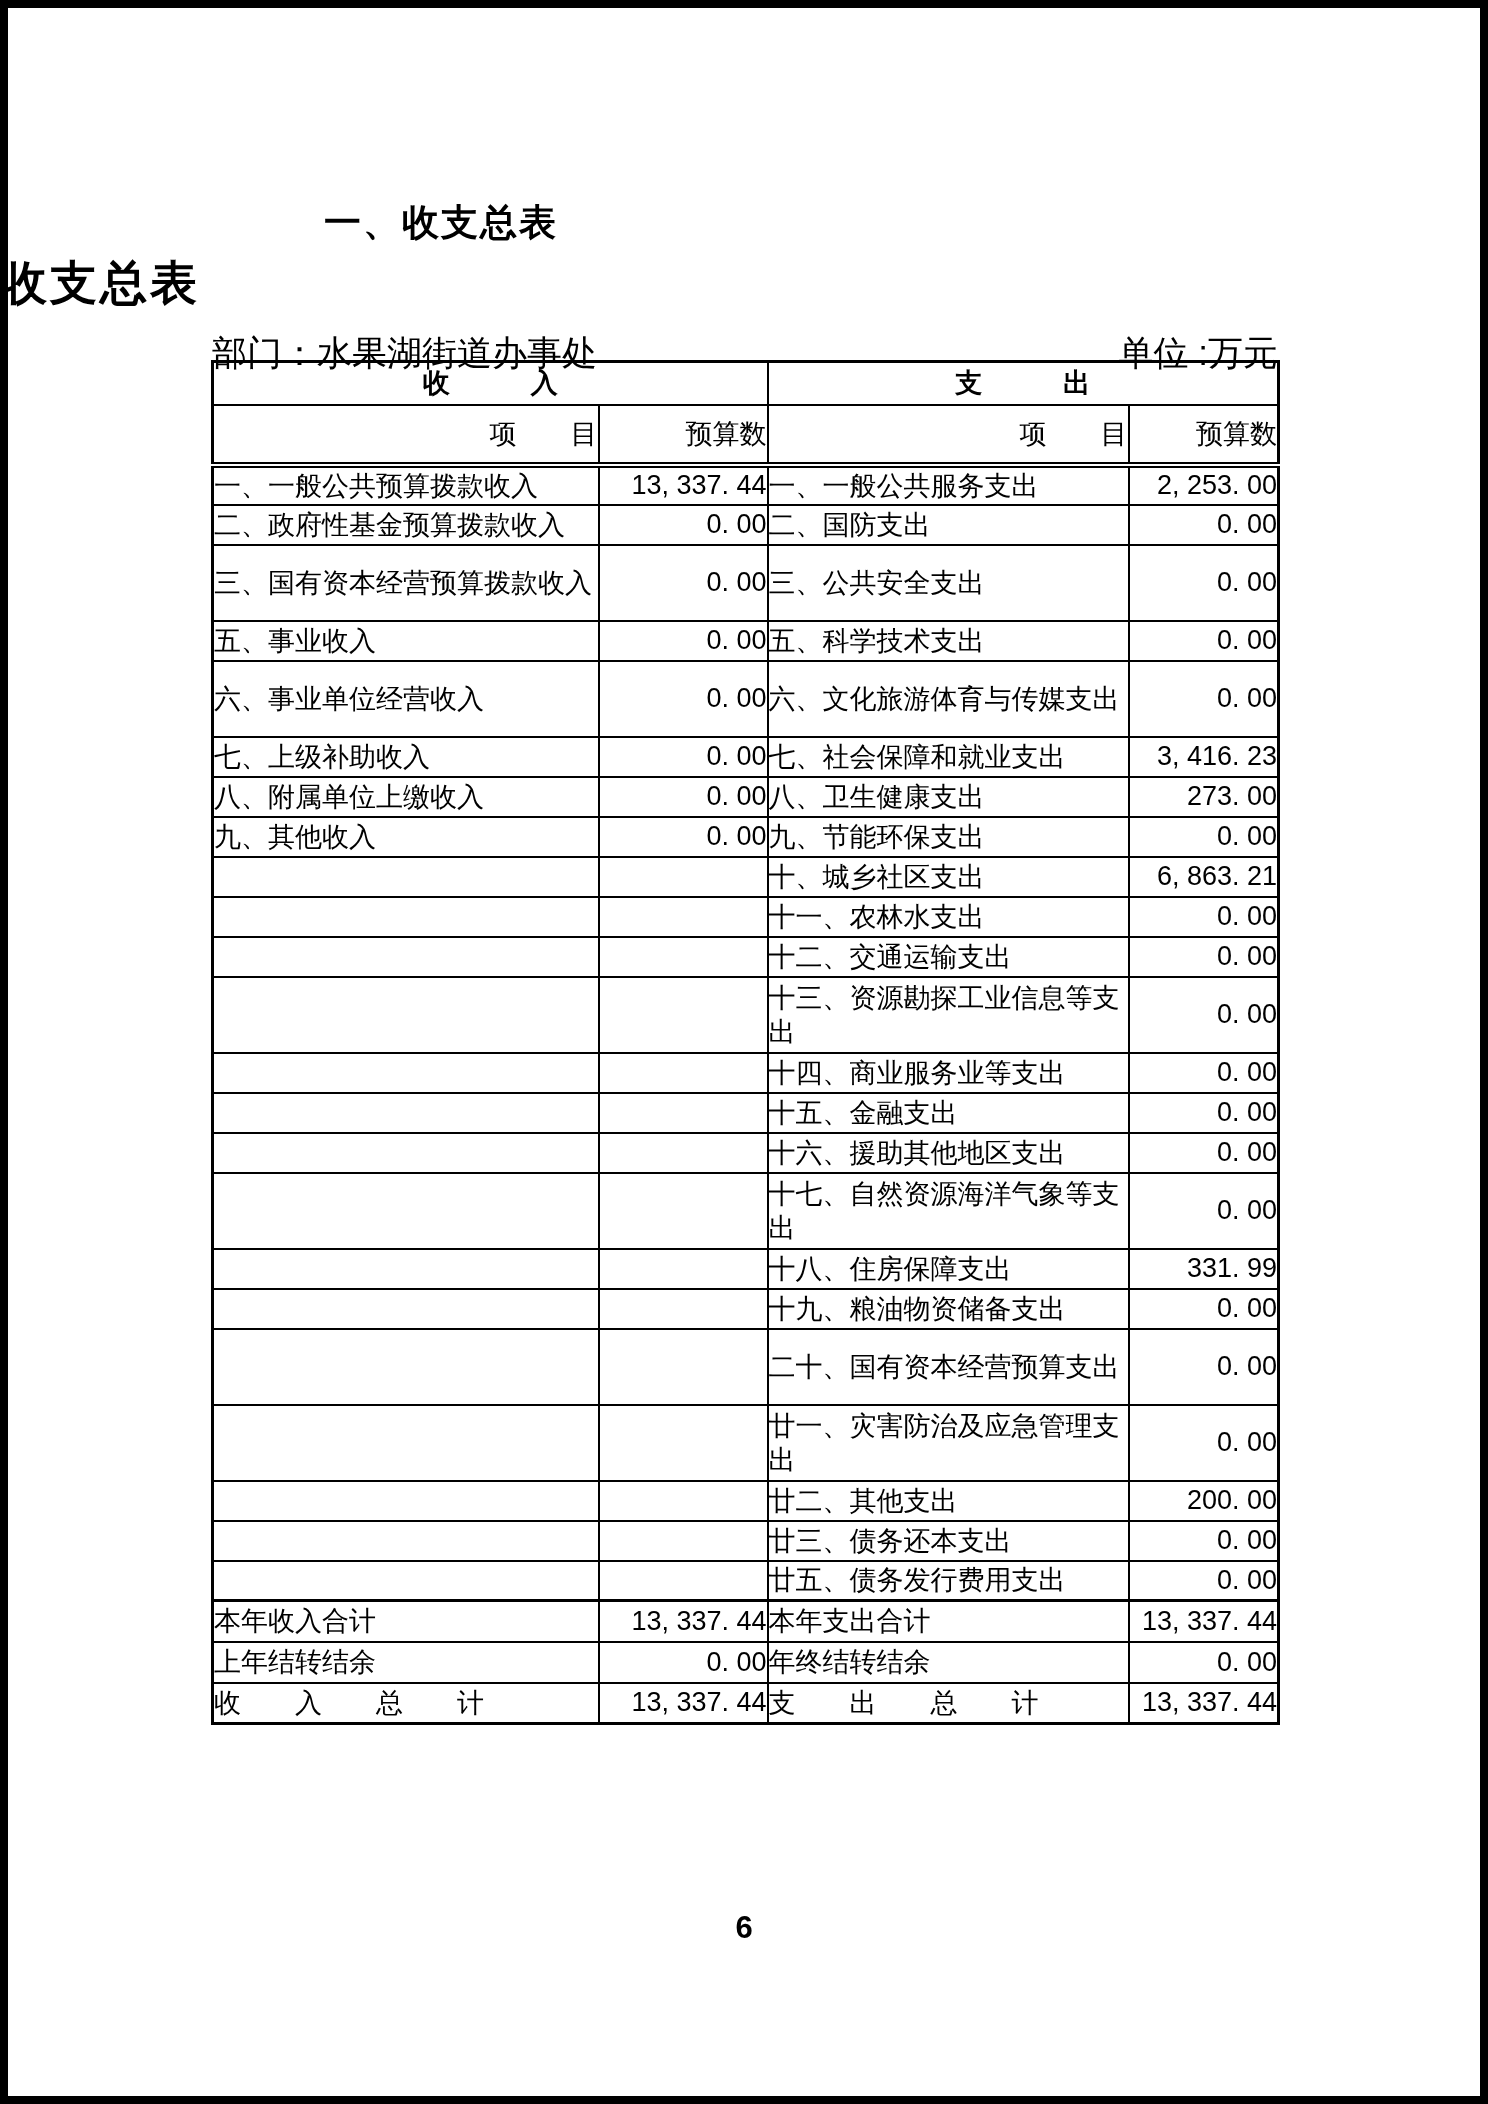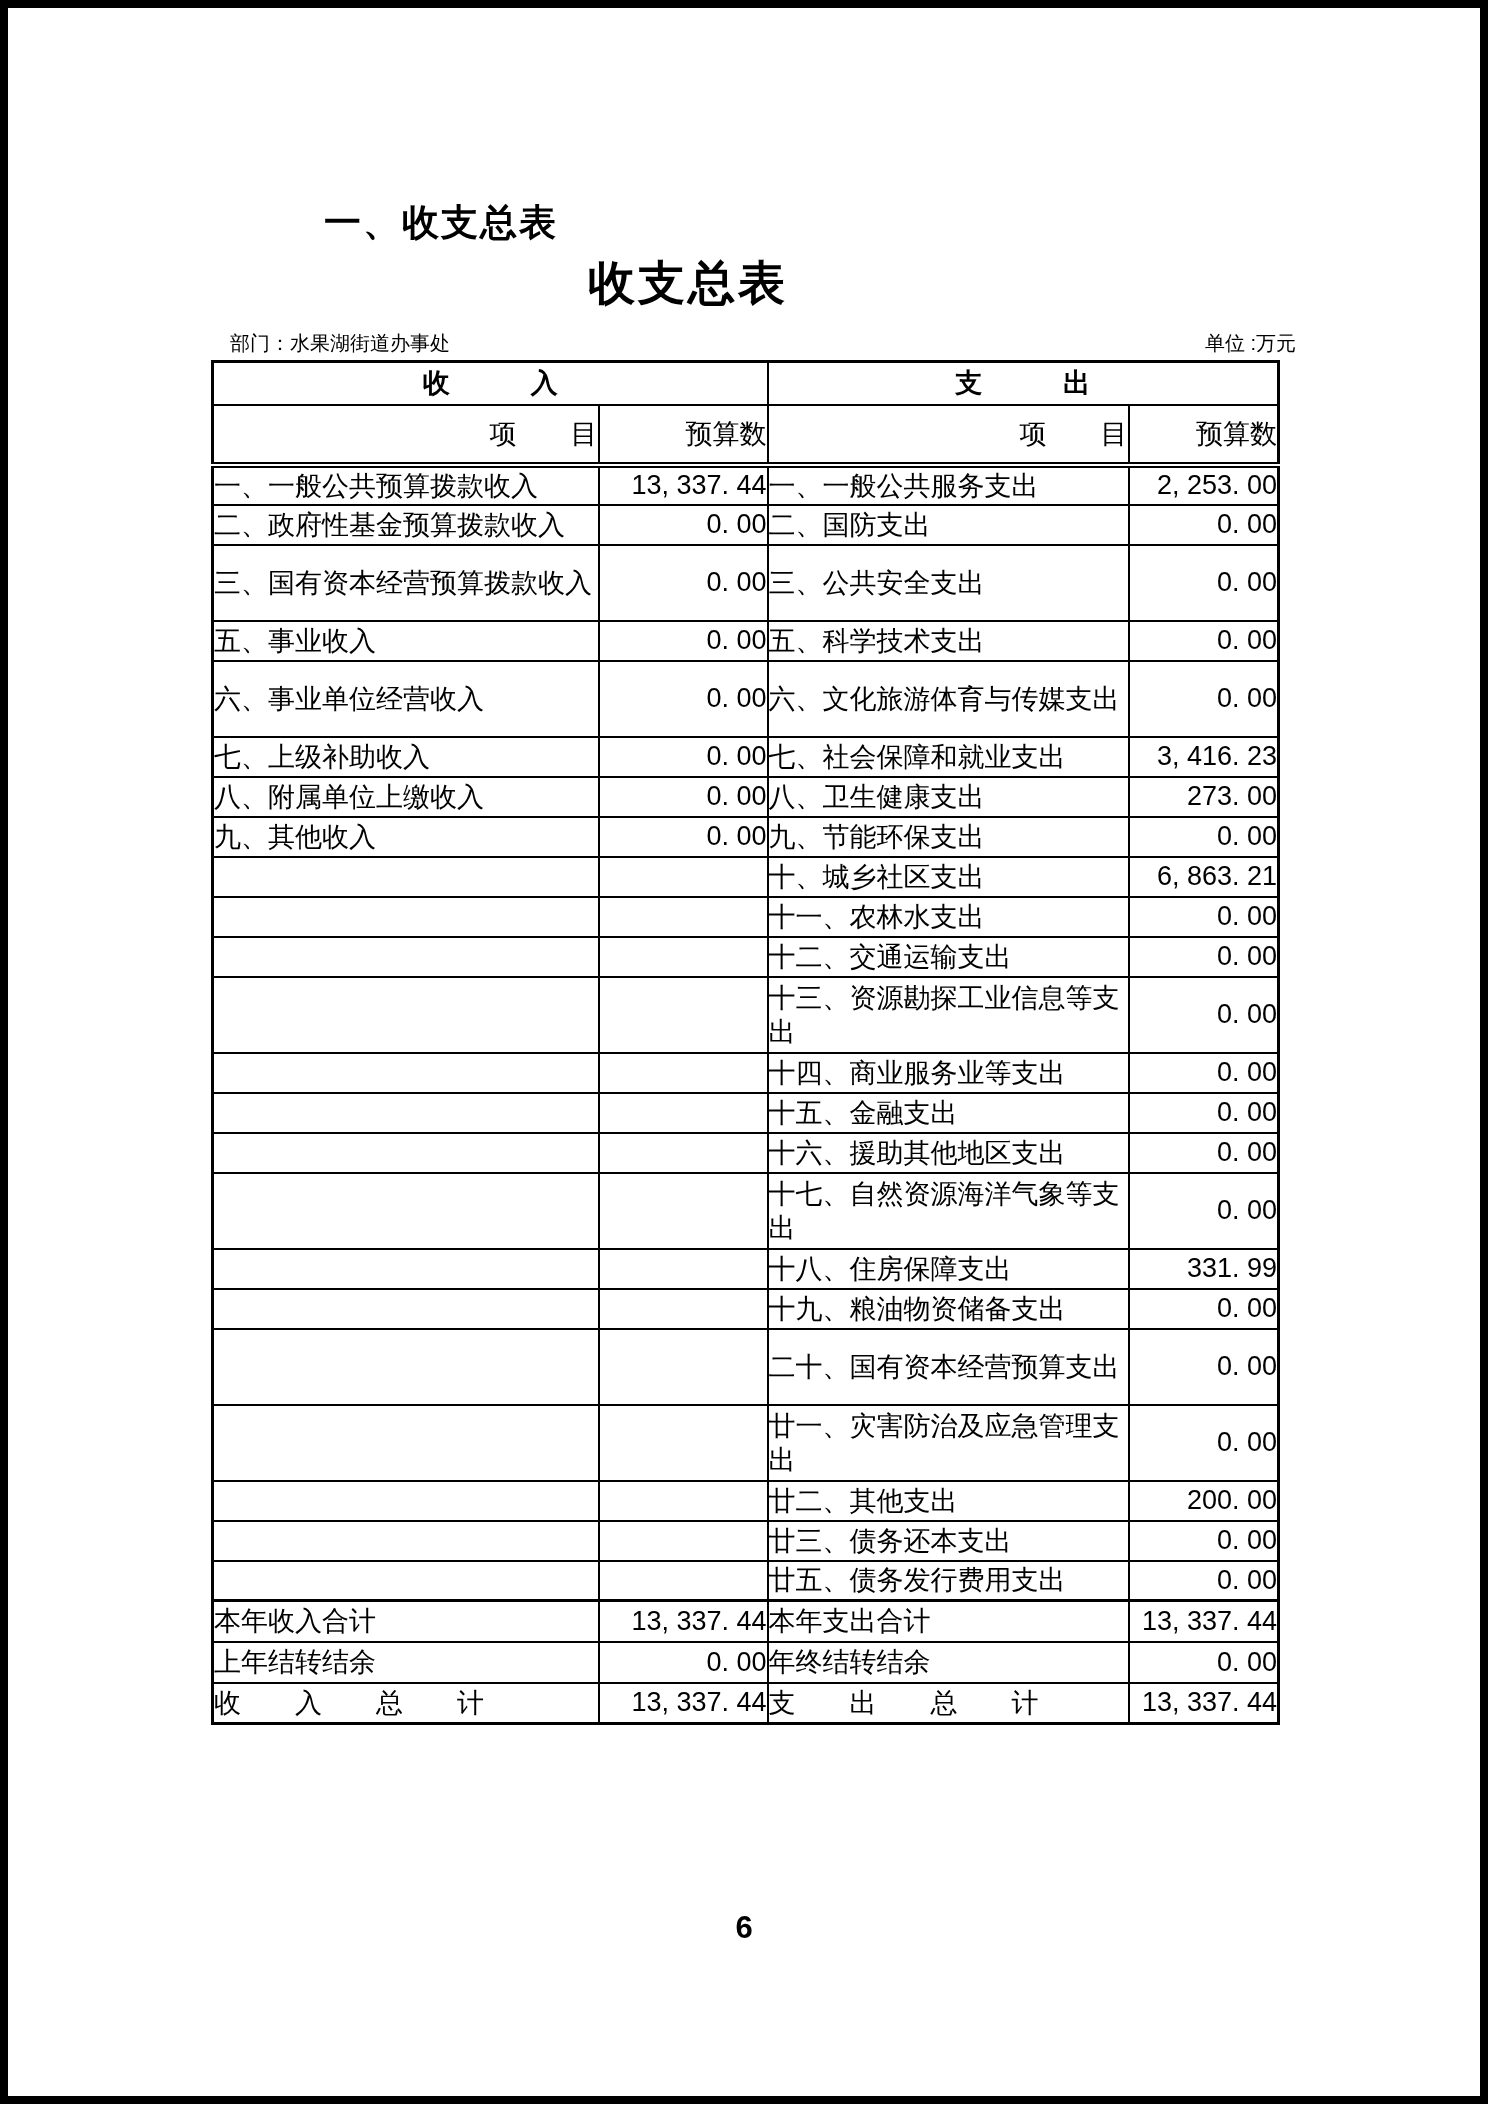--- a/index.html
+++ b/index.html
@@ -21,32 +21,30 @@
     position:absolute;
     left:300px;top:198px;
     font-size:37px;font-weight:bold;
     letter-spacing:2px;
     white-space:pre;
     margin-left:24px;
   }
   .table-title{
     position:absolute;
     left:0;top:252px;width:1376px;
-    text-align:center;
     font-size:47px;font-weight:bold;
     letter-spacing:3px;
     white-space:pre;
   }
   .meta-row{
     position:absolute;
     left:212px;top:330px;width:1066px;
     display:flex;justify-content:space-between;
-    font-size:20px;
-    white-space:pre;
-    margin-left:18px;
+    font-size:35px;
+    white-space:pre;
   }
   table.budget{
     position:absolute;
     left:211px;top:360px;
     width:1066px;
     border-collapse:collapse;
     table-layout:fixed;
   }
   table.budget td{
     border:2px solid #000;

